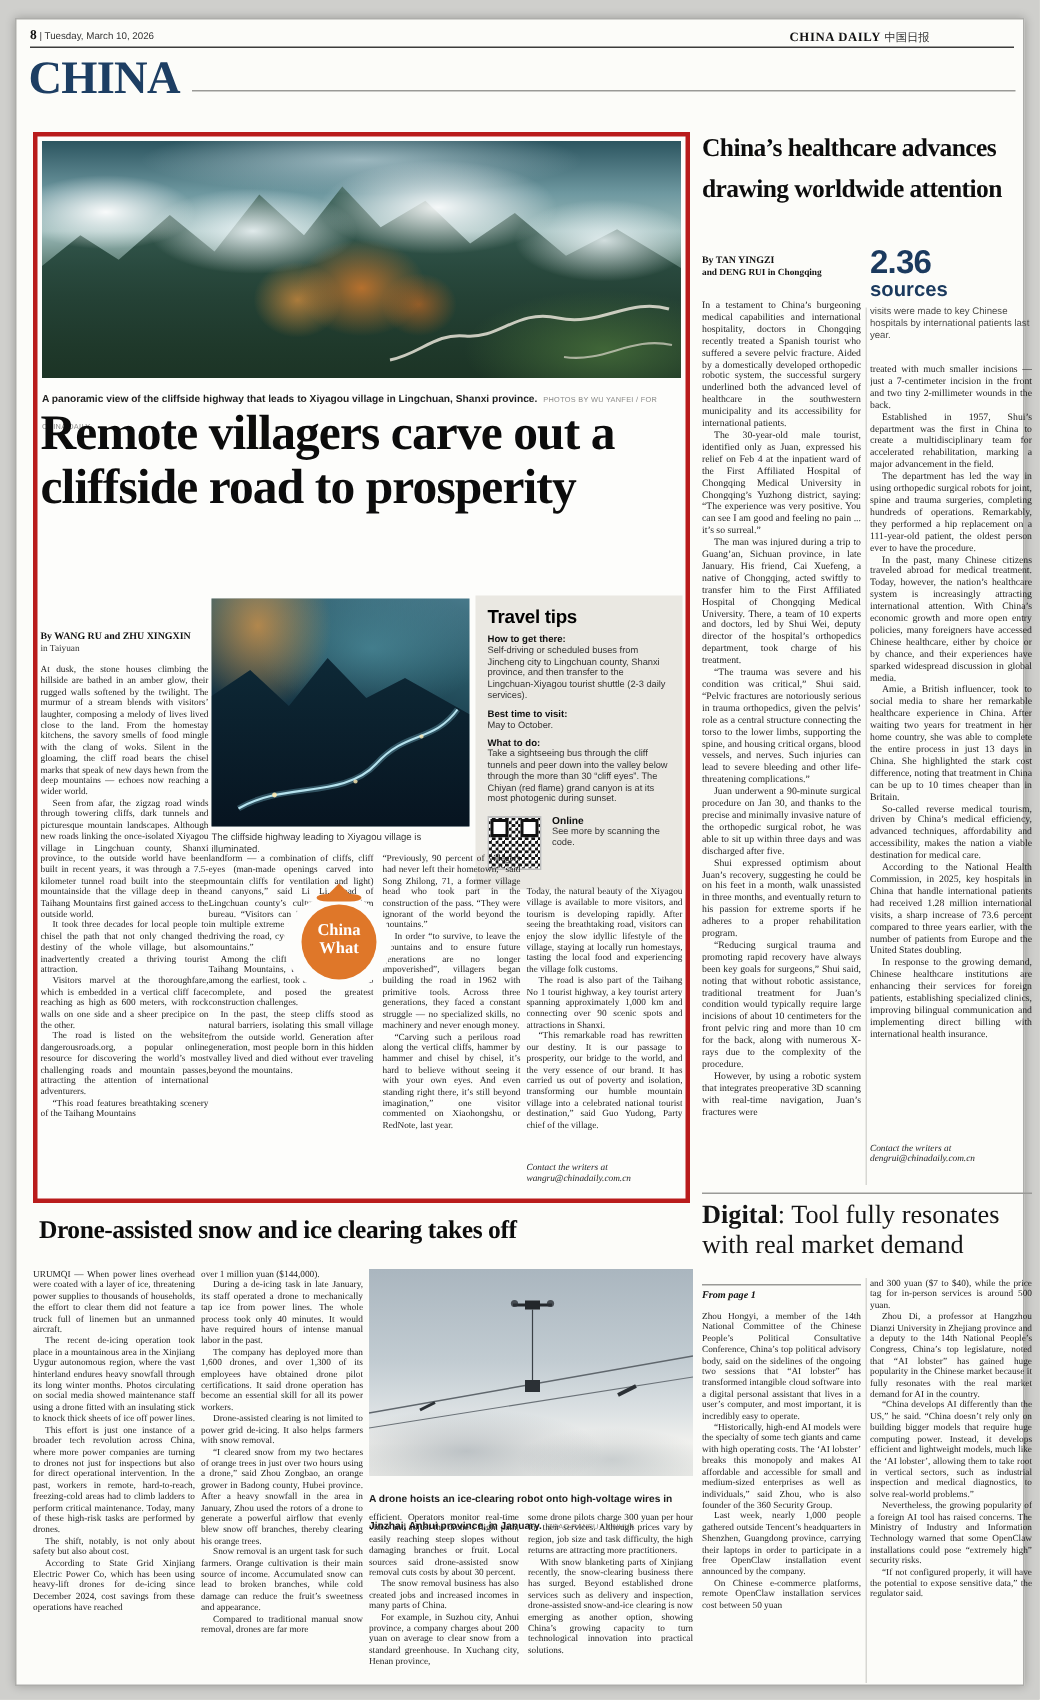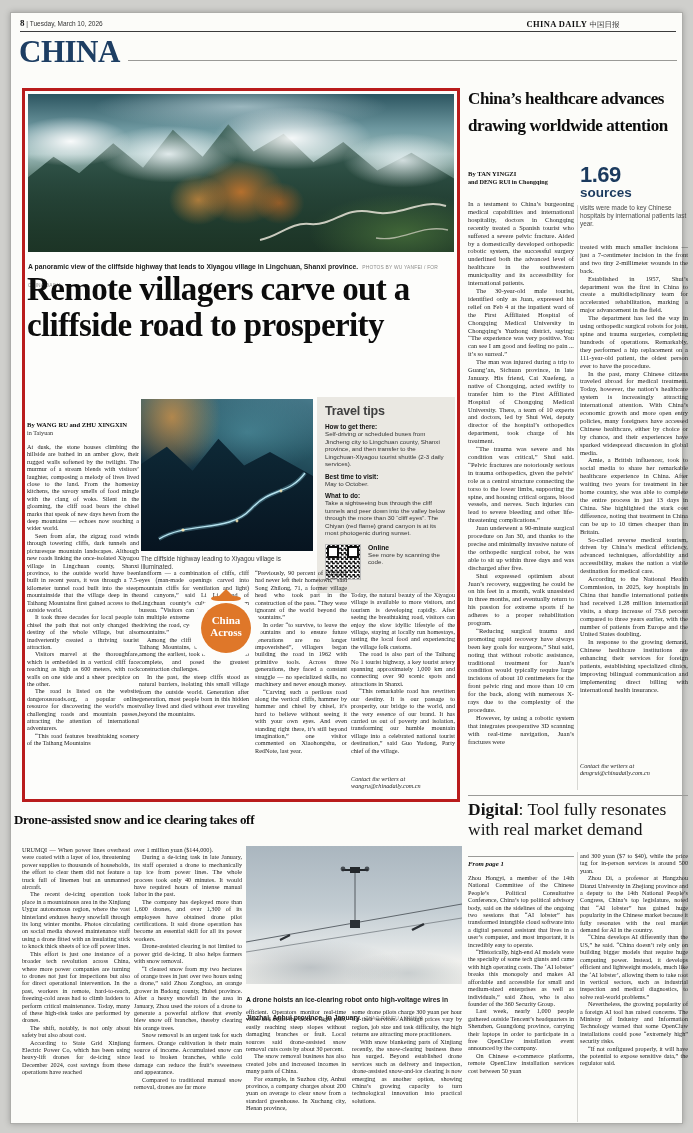--- a/index.html
+++ b/index.html
@@ -52,21 +52,21 @@
   .lead-col1{left:2px;top:352px;width:112px;height:356px;}
   .night{left:116px;top:308px;width:172px;height:152px;overflow:hidden;background:
      radial-gradient(70px 80px at 18% 12%,rgba(224,152,70,.75),rgba(224,152,70,0) 70%),
      radial-gradient(110px 60px at 62% 22%,rgba(92,162,178,.5),rgba(92,162,178,0) 70%),
      linear-gradient(195deg,#47798a 0%,#275563 28%,#143242 55%,#0a1c27 100%);}
   .night .mtn{position:absolute;left:0;top:12%;width:100%;height:88%;background:linear-gradient(180deg,#0f2d3b,#071420);
      clip-path:polygon(0 35%,15% 22%,30% 40%,45% 16%,60% 36%,75% 26%,100% 44%,100% 100%,0 100%);}
   .mid-cap{left:116px;top:464px;width:172px;}
   .tips{left:292px;top:306px;width:138px;height:196px;background:#eae8e2;padding:7px 8px;box-sizing:border-box;
         font-family:"Liberation Sans",sans-serif;}
-  .tips h3{margin:0 0 5px 0;font-size:12.5px;color:#404040;letter-spacing:-.2px;}
+  .tips h3{margin:0 0 5px 0;font-size:12.5px;color:#000000;letter-spacing:-.2px;}
   .tips .lbl{font-weight:bold;font-size:6.4px;color:#111;margin-top:5px;}
   .tips .txt{font-size:6.2px;line-height:7.5px;color:#333;}
   .tips .online-row{display:flex;margin-top:7px;align-items:flex-start;}
   .qr{width:34px;height:34px;background:#fff;border:1px solid #bbb;position:relative;flex:0 0 auto;
       background-image:repeating-conic-gradient(#111 0% 25%,#fff 0% 50%);background-size:4.4px 4.4px;}
   .qr:before,.qr:after{content:"";position:absolute;width:8px;height:8px;border:2px solid #111;background:#fff;}
   .qr:before{left:1px;top:1px;} .qr:after{right:1px;top:1px;}
   .online-txt{margin-left:7px;}
   .online-txt .lbl{margin-top:0;font-size:6.8px;}
   .lead-col2{left:114px;top:478px;width:110px;height:230px;}
@@ -86,21 +86,21 @@
   .hc-byline{left:468px;top:170px;width:106px;}
   .hc-stat{left:580px;top:164px;width:108px;font-family:"Liberation Sans",sans-serif;}
   .hc-stat .v{font-size:22px;font-weight:bold;color:#1b3a5e;letter-spacing:-.5px;line-height:22px;}
   .hc-stat .u{font-size:13.5px;font-weight:bold;color:#1b3a5e;line-height:14px;}
   .hc-stat .d{margin-top:4px;font-size:6.4px;line-height:7.8px;color:#4c4c4a;}
   .hc-col1{left:468px;top:200px;width:106px;height:594px;}
   .hc-col2{left:580px;top:243px;width:108px;height:514px;}
   .hc-contact{left:580px;top:762px;width:108px;}
   .col-rule{width:1px;background:#d7d7d3;}
   
-  .dr-headline{left:14px;top:808px;width:440px;font-size:13px;line-height:23px;font-weight:bold;color:#0c0c0c;letter-spacing:-.3px;}
+  .dr-headline{left:26px;top:808px;width:440px;font-size:17px;line-height:23px;font-weight:bold;color:#0c0c0c;letter-spacing:-.3px;}
   .dr-col1{left:22px;top:846px;width:108px;height:278px;}
   .dr-col2{left:134px;top:846px;width:108px;height:278px;}
   .dr-photo{left:246px;top:846px;width:216px;height:138px;overflow:hidden;background:
      radial-gradient(130px 40px at 30% 88%,rgba(148,158,166,.55),rgba(148,158,166,0) 70%),
      radial-gradient(90px 30px at 75% 92%,rgba(160,170,176,.45),rgba(160,170,176,0) 70%),
      linear-gradient(180deg,#aab6bf 0%,#c2ccd2 45%,#dde2e4 70%,#f1f1ee 84%,#e6e7e4 100%);}
   .dr-cap{left:246px;top:988px;width:216px;}
   .dr-col3{left:246px;top:1008px;width:100px;height:116px;}
   .dr-col4{left:352px;top:1008px;width:110px;height:116px;}
   
@@ -203,32 +203,32 @@
         <p>“This remarkable road has rewritten our destiny. It is our passage to prosperity, our bridge to the world, and the very essence of our brand. It has carried us out of poverty and isolation, transforming our humble mountain village into a celebrated national tourist destination,” said Guo Yudong, Party chief of the village.</p>
       </div>
     <div class="abs lead-contact contact">Contact the writers at wangru@chinadaily.com.cn</div>
 
     <div class="abs stamp">
       <div class="halo"></div>
       <div class="roof1"></div>
       <div class="roof2"></div>
       <div class="disc">
         <span class="l1">China</span>
-        <span class="l2">Across</span>
+        <span class="l2">What</span>
       </div>
     </div>
   </div>
 
   <div class="abs hc-headline">China’s healthcare advances drawing worldwide attention</div>
   <div class="abs hc-byline byline">
     <span>By TAN YINGZI</span>
     <span class="loc" style="font-weight:bold;color:#111">and DENG RUI in Chongqing</span>
   </div>
   <div class="abs hc-stat">
-    <div class="v">1.69</div>
+    <div class="v">2.36</div>
     <div class="u">sources</div>
     <div class="d">visits were made to key Chinese hospitals by international patients last year.</div>
   </div>
   <div class="abs col-rule" style="left:577px;top:205px;height:585px;"></div>
   <div class="abs hc-col1 art-md">
       <p>In a testament to China’s burgeoning medical capabilities and international hospitality, doctors in Chongqing recently treated a Spanish tourist who suffered a severe pelvic fracture. Aided by a domestically developed orthopedic robotic system, the successful surgery underlined both the advanced level of healthcare in the southwestern municipality and its accessibility for international patients.</p>
       <p>The 30-year-old male tourist, identified only as Juan, expressed his relief on Feb 4 at the inpatient ward of the First Affiliated Hospital of Chongqing Medical University in Chongqing’s Yuzhong district, saying: “The experience was very positive. You can see I am good and feeling no pain ... it’s so surreal.”</p>
       <p>The man was injured during a trip to Guang’an, Sichuan province, in late January. His friend, Cai Xuefeng, a native of Chongqing, acted swiftly to transfer him to the First Affiliated Hospital of Chongqing Medical University. There, a team of 10 experts and doctors, led by Shui Wei, deputy director of the hospital’s orthopedics department, took charge of his treatment.</p>
       <p>“The trauma was severe and his condition was critical,” Shui said. “Pelvic fractures are notoriously serious in trauma orthopedics, given the pelvis’ role as a central structure connecting the torso to the lower limbs, supporting the spine, and housing critical organs, blood vessels, and nerves. Such injuries can lead to severe bleeding and other life-threatening complications.”</p>
       <p>Juan underwent a 90-minute surgical procedure on Jan 30, and thanks to the precise and minimally invasive nature of the orthopedic surgical robot, he was able to sit up within three days and was discharged after five.</p>

